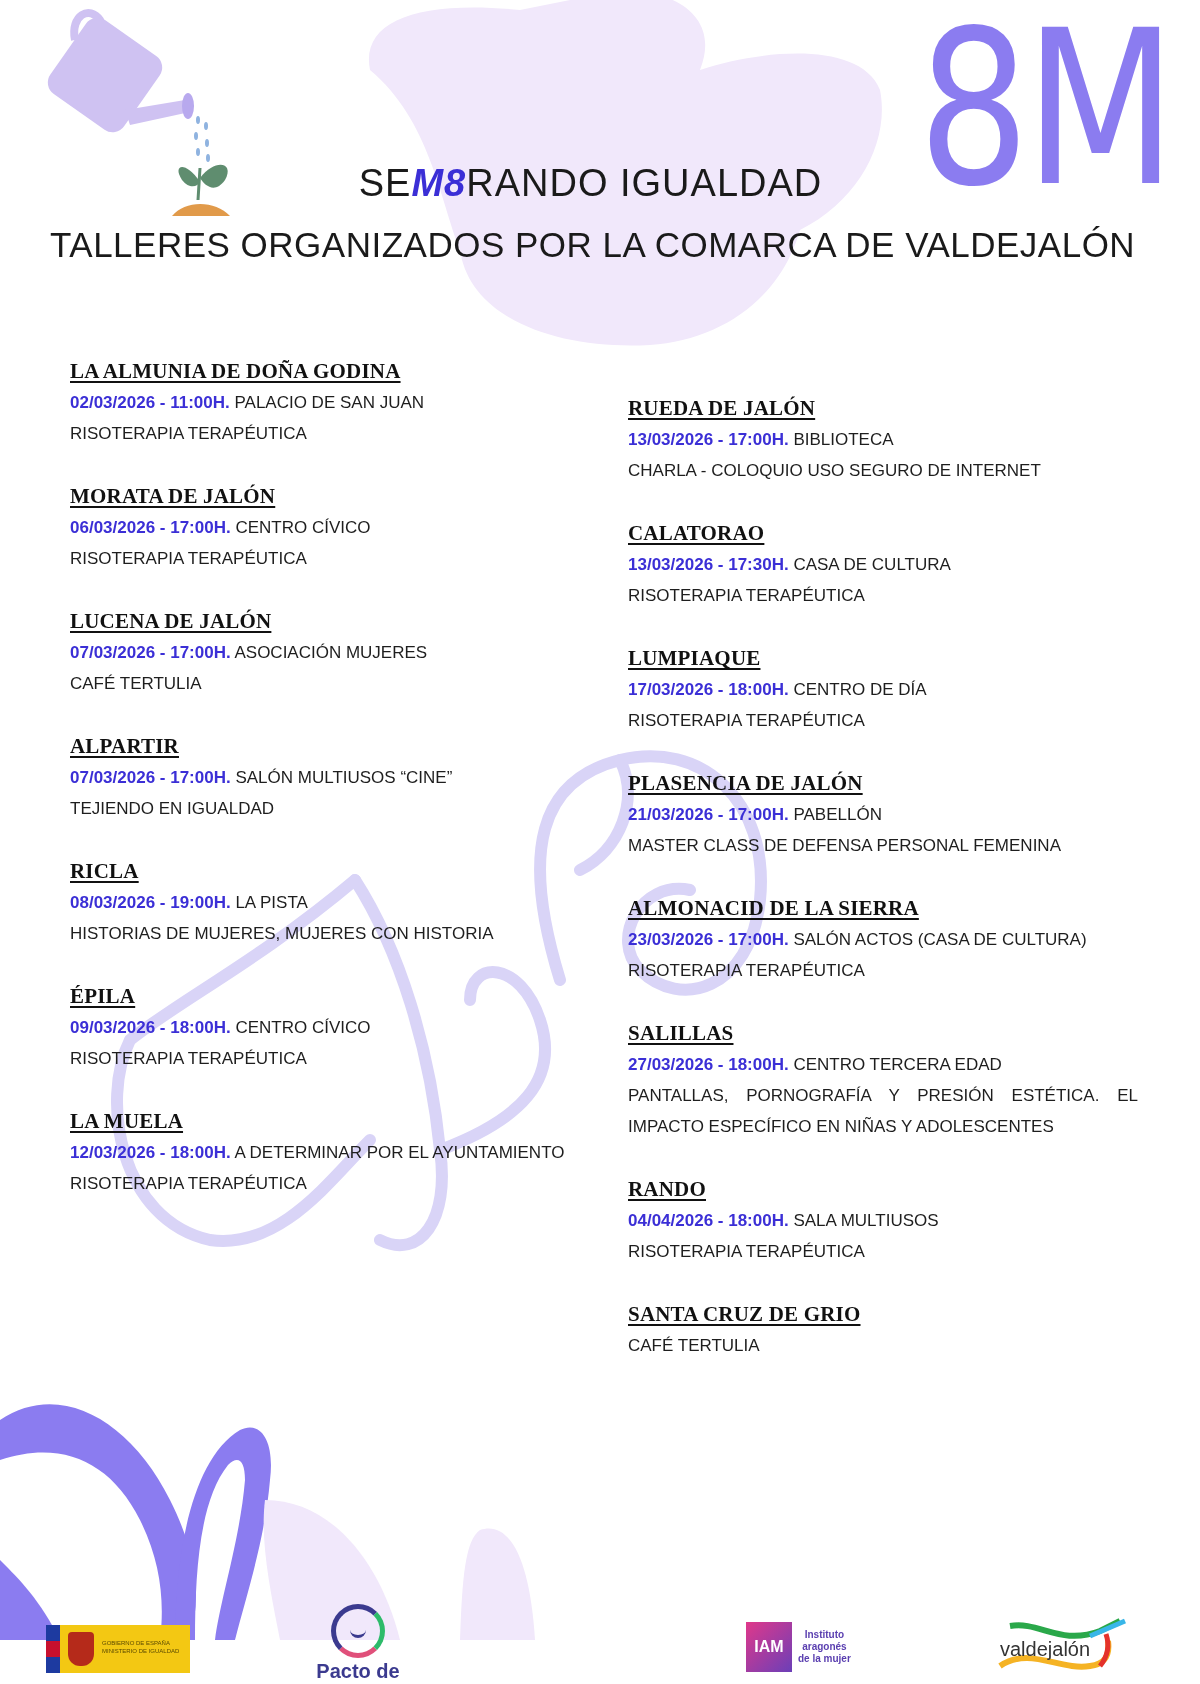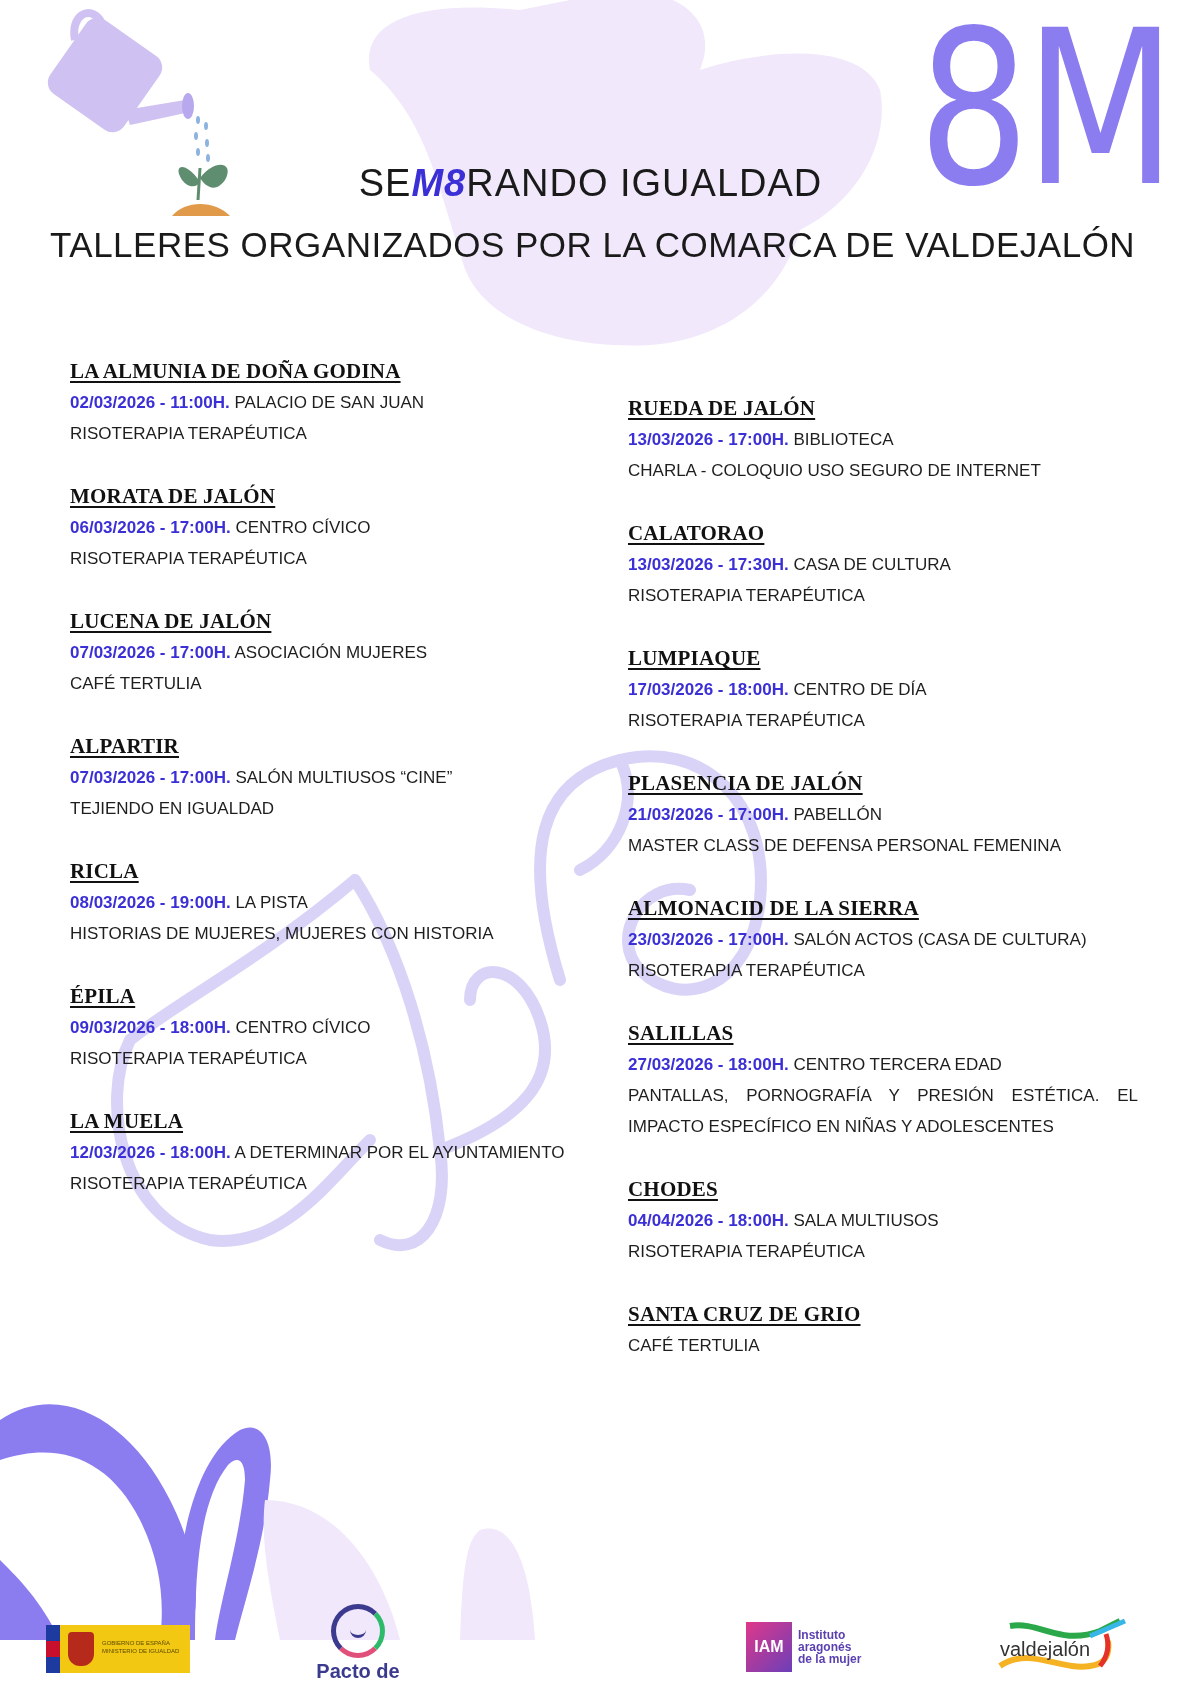--- a/index.html
+++ b/index.html
@@ -54,21 +54,21 @@
   .logo-pacto .smile { position: absolute; left: 14px; top: 18px; width: 16px; height: 8px; border-bottom: 3px solid #3b3a8f; border-radius: 0 0 10px 10px; }
   .logo-pacto .name { font-size: 20px; color: #3b3a8f; font-weight: bold; margin-top: 2px; }
   .logo-pacto .sub { font-size: 7px; color: #6a6a9a; }
 
   .logo-aragon { left: 500px; top: 22px; height: 50px; display: flex; align-items: center; }
   .logo-aragon .flag { width: 40px; height: 42px; background: repeating-linear-gradient(170deg, #f4c20d 0 6px, #d51f26 6px 11px); margin-right: 4px; }
   .logo-aragon .name { font-size: 24px; font-weight: bold; line-height: 22px; color: #111; letter-spacing: -0.5px; }
 
   .logo-iam { left: 746px; top: 22px; display: flex; align-items: center; }
   .logo-iam .box { width: 46px; height: 50px; background: linear-gradient(135deg, #e0388a, #6b3fb8); color: #fff; font-weight: bold; font-size: 16px; display: flex; align-items: center; justify-content: center; }
-  .logo-iam .txt { font-size: 12px; color: #5a3fb0; font-weight: bold; line-height: 12px; margin-left: 6px; }
+  .logo-iam .txt { font-size: 10px; color: #5a3fb0; font-weight: bold; line-height: 12px; margin-left: 6px; text-align: center; }
 
   .logo-valde { left: 990px; top: 16px; width: 140px; height: 60px; }
   .logo-valde .name { position: absolute; left: 10px; top: 22px; font-size: 20px; color: #333; }
 </style>
 </head>
 <body>
 
 <svg class="bg" viewBox="0 0 1200 1684" xmlns="http://www.w3.org/2000/svg">
 
   <path d="M370 70 C360 20 420 0 520 10 L620 -10 C680 -10 720 20 700 70 C760 50 860 40 880 90 C890 140 860 200 800 230 C780 300 720 340 650 345 C560 350 470 320 460 250 C440 200 430 120 370 70 Z" fill="#f1e8fb"></path>
@@ -184,21 +184,21 @@
     <div class="ev-town">ALMONACID DE LA SIERRA</div>
     <div class="ev-line"><span class="ev-date">23/03/2026 - 17:00H.</span> <span>SALÓN ACTOS (CASA DE CULTURA)</span></div>
     <div class="ev-line">RISOTERAPIA TERAPÉUTICA</div>
   </div>
   <div class="event">
     <div class="ev-town">SALILLAS</div>
     <div class="ev-line"><span class="ev-date">27/03/2026 - 18:00H.</span> <span>CENTRO TERCERA EDAD</span></div>
     <div class="ev-line">PANTALLAS, PORNOGRAFÍA Y PRESIÓN ESTÉTICA. EL IMPACTO ESPECÍFICO EN NIÑAS Y ADOLESCENTES</div>
   </div>
   <div class="event">
-    <div class="ev-town">CHODES</div>
+    <div class="ev-town">RANDO</div>
     <div class="ev-line"><span class="ev-date">04/04/2026 - 18:00H.</span> <span>SALA MULTIUSOS</span></div>
     <div class="ev-line">RISOTERAPIA TERAPÉUTICA</div>
   </div>
   <div class="event">
     <div class="ev-town">SANTA CRUZ DE GRIO</div>
     <div class="ev-line">CAFÉ TERTULIA</div>
   </div>
 </div>
 
 <div class="logos">

